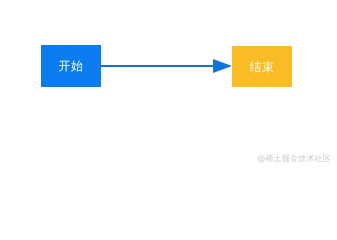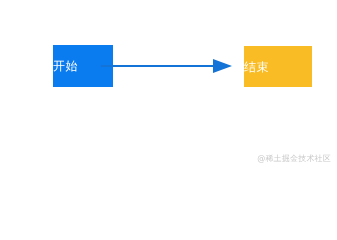--- a/index.html
+++ b/index.html
@@ -16,40 +16,40 @@
   #canvas {
     position: relative;
     width: 337px;
     height: 167px;
     background: #ffffff;
   }
   .node {
     position: absolute;
     display: flex;
     align-items: center;
+    justify-content: center;
     box-sizing: border-box;
     color: #ffffff;
     font-size: 12px;
     line-height: 1;
     letter-spacing: 0.5px;
     white-space: nowrap;
     user-select: none;
-    margin-left: 12px;
   }
   #node-start {
     left: 41px;
     top: 45px;
     width: 60px;
     height: 42px;
     background: #0A7CF0;
   }
   #node-end {
     left: 232px;
     top: 46px;
-    width: 68px;
+    width: 60px;
     height: 41px;
     background: #FABC25;
   }
   #connector {
     position: absolute;
     left: 99px;
     top: 54px;
     width: 136px;
     height: 24px;
     overflow: visible;

